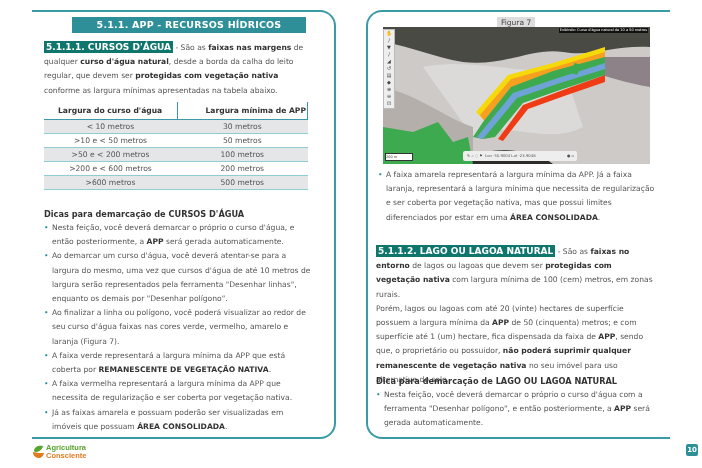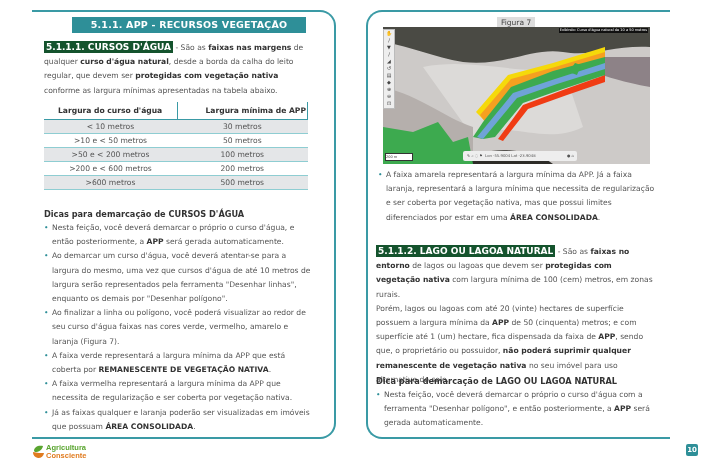--- a/index.html
+++ b/index.html
@@ -8,21 +8,21 @@
   .abs{position:absolute;}
   
   .lframe{position:absolute;left:32px;top:10px;width:302px;height:425px;
           border-top:2px solid #3a9aa5;border-right:2px solid #3a9aa5;border-bottom:2px solid #3a9aa5;
           border-top-right-radius:16px;border-bottom-right-radius:16px;}
   .rframe{position:absolute;left:366px;top:10px;width:302px;height:425px;
           border-top:2px solid #3a9aa5;border-left:2px solid #3a9aa5;border-bottom:2px solid #3a9aa5;
           border-top-left-radius:16px;border-bottom-left-radius:16px;}
   .banner{left:72px;top:17px;width:234px;height:16px;background:#2e8f98;color:#fff;
           font-weight:bold;font-size:9.5px;text-align:center;line-height:16px;letter-spacing:0.2px;}
-  .hl{background:#14532d;color:#fff;font-weight:bold;padding:1px 2px;}
+  .hl{background:#0f766e;color:#fff;font-weight:bold;padding:1px 2px;}
   .para{font-size:7.6px;line-height:14.2px;color:#555;}
   .para b{color:#333;}
   .sub{font-size:9px;}
   table.app{border-collapse:collapse;position:absolute;left:44px;top:102px;width:264px;font-size:7.6px;color:#555;}
   table.app th{font-weight:bold;color:#333;text-align:left;padding:2px 0 2px 14px;height:13px;
                border:1.5px solid #3a9aa5;border-left:none;border-top:none;}
   table.app th:last-child{text-align:right;padding-right:1px;border-right:1.5px solid #3a9aa5;border-top-right-radius:4px;}
   table.app td{text-align:center;height:13px;border-bottom:1.5px solid #8ecdd2;padding:0 0;}
   table.app tr:nth-child(odd) td{background:#e4e6e8;}
   .tips-title{font-size:8.2px;font-weight:bold;color:#333;}
@@ -34,21 +34,21 @@
   .map{left:383px;top:27px;width:267px;height:137px;overflow:hidden;background:#c9c6c4;}
   .pagenum{left:686px;top:444px;width:12px;height:12px;background:#2e8f98;color:#fff;font-size:7px;font-weight:bold;
            text-align:center;line-height:12px;border-radius:2px;}
   .logo{left:32px;top:444px;}
   .logo-text{position:absolute;left:14px;top:0;font-family:"Liberation Sans",sans-serif;font-weight:bold;font-size:7.5px;line-height:8px;}
 </style>
 </head>
 <body>
 
 <div class="lframe"></div>
-<div class="abs banner">5.1.1. APP - RECURSOS VEGETAÇÃO</div>
+<div class="abs banner">5.1.1. APP - RECURSOS HÍDRICOS</div>
 
 <div class="abs para" style="left:44px;top:40px;width:268px;">
   <span class="hl sub">5.1.1.1. CURSOS D'ÁGUA</span><span><span> - São as </span><b>faixas nas margens</b><span> de qualquer </span><b>curso d'água natural</b><span>, desde a borda da calha do leito regular, que devem ser </span><b>protegidas com vegetação nativa</b><span> conforme as largura mínimas apresentadas na tabela abaixo.</span></span>
 </div>
 
 <table class="app">
   <thead>
     <tr>
       <th>Largura do curso d'água</th>
       <th>Largura mínima de APP</th>
@@ -78,21 +78,21 @@
   </tbody>
 </table>
 
 <div class="abs tips-title" style="left:44px;top:209px;">Dicas para demarcação de CURSOS D'ÁGUA</div>
 <ul class="abs tips" style="left:44px;top:221px;width:270px;">
   <li><span>Nesta feição, você deverá demarcar o próprio o curso d'água, e então posteriormente, a </span><b>APP</b><span> será gerada automaticamente.</span></li>
   <li><span>Ao demarcar um curso d'água, você deverá atentar-se para a largura do mesmo, uma vez que cursos d'água de até 10 metros de largura serão representados pela ferramenta "Desenhar linhas", enquanto os demais por "Desenhar polígono".</span></li>
   <li><span>Ao finalizar a linha ou polígono, você poderá visualizar ao redor de seu curso d'água faixas nas cores verde, vermelho, amarelo e laranja (Figura 7).</span></li>
   <li><span>A faixa verde representará a largura mínima da APP que está coberta por </span><b>REMANESCENTE DE VEGETAÇÃO NATIVA</b><span>.</span></li>
   <li><span>A faixa vermelha representará a largura mínima da APP que necessita de regularização e ser coberta por vegetação nativa.</span></li>
-  <li><span>Já as faixas qualquer e laranja poderão ser visualizadas em imóveis que possuam </span><b>ÁREA CONSOLIDADA</b><span>.</span></li>
+  <li><span>Já as faixas amarela e possuam poderão ser visualizadas em imóveis que possuam </span><b>ÁREA CONSOLIDADA</b><span>.</span></li>
 </ul>
 
 <div class="abs logo">
   <svg width="13" height="14" viewBox="0 0 13 14">
     <path d="M1 7 A5.5 5.5 0 0 0 12 8 L7 8 Z" fill="#e07b1f"></path>
     <path d="M2 6 C2 2 6 0 11 1 C10 5 7 7 3 7 Z" fill="#5aa530"></path>
   </svg>
   <div class="logo-text">
     <div style="color:#5aa530">Agricultura</div>
     <div style="color:#e07b1f">Consciente</div>

